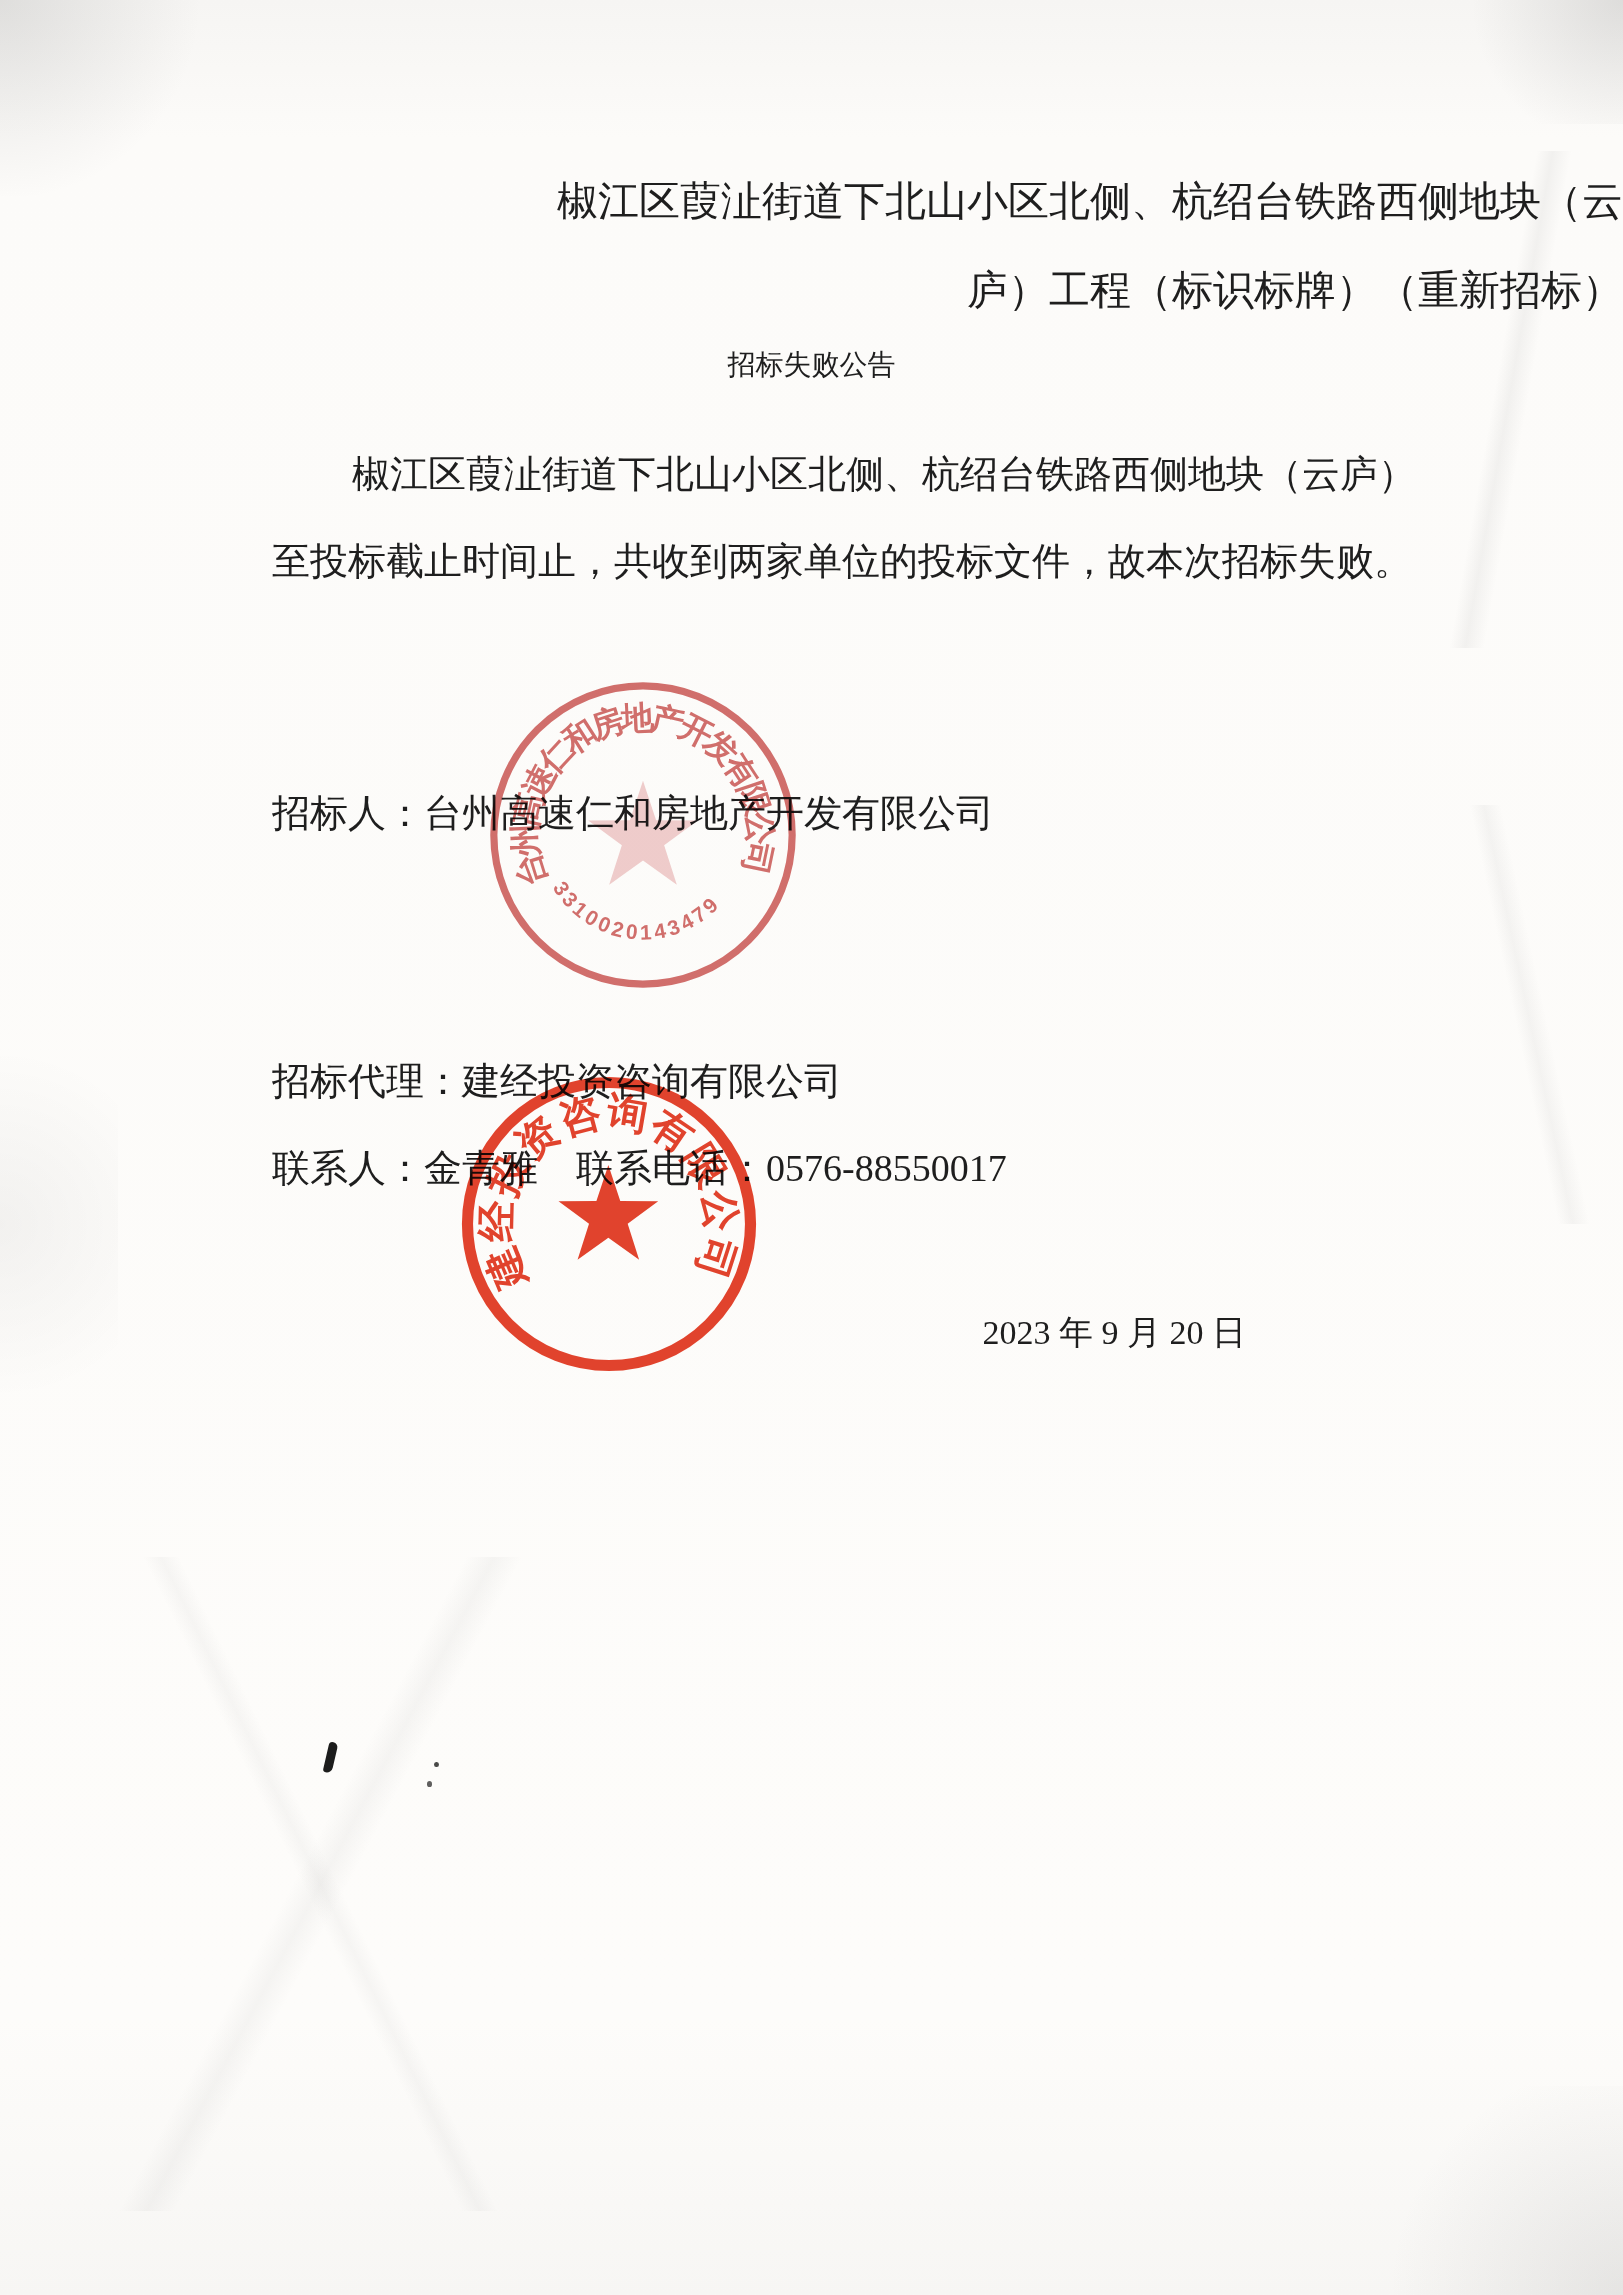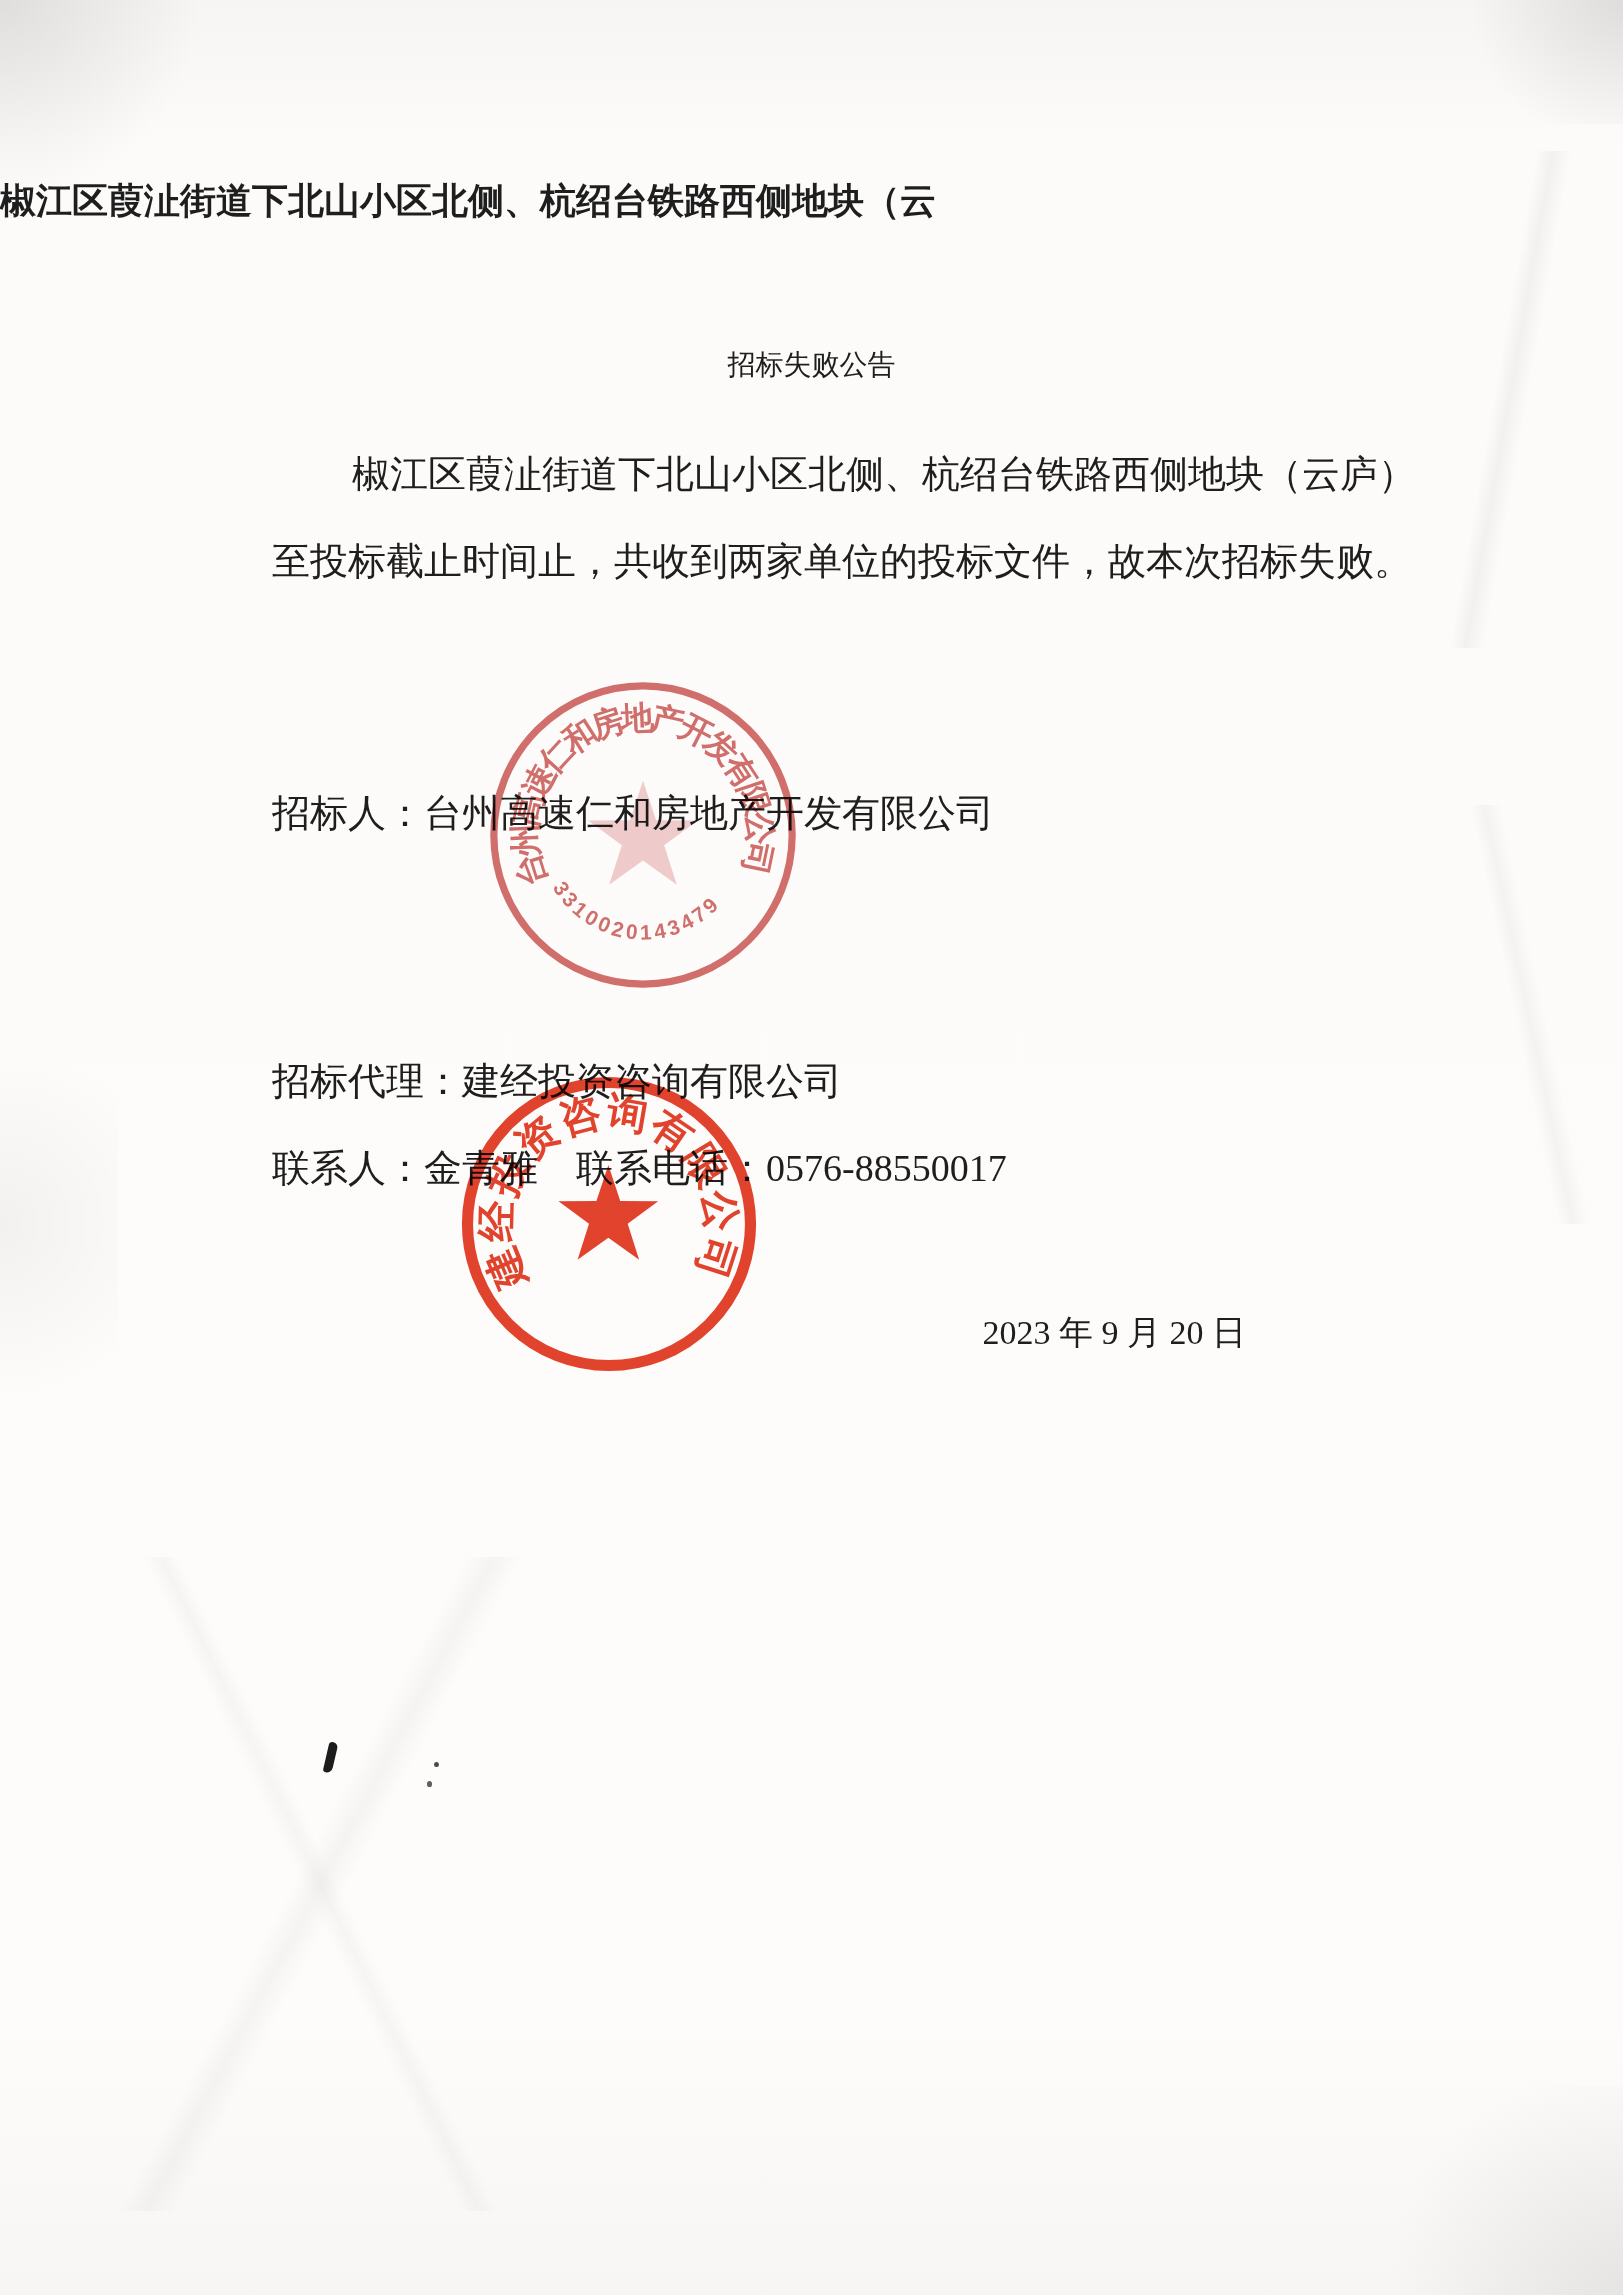--- a/index.html
+++ b/index.html
@@ -25,22 +25,22 @@
     background:linear-gradient(78deg, rgba(0,0,0,0) 46%, rgba(100,100,100,.06) 51%, rgba(0,0,0,0) 57%);}
   .cr-bl{left:26px;top:1557px;width:589px;height:654px;
     background:
       linear-gradient(118deg, rgba(0,0,0,0) 47%, rgba(110,110,110,.06) 50%, rgba(0,0,0,0) 53%),
       linear-gradient(64deg, rgba(0,0,0,0) 48%, rgba(110,110,110,.05) 50%, rgba(0,0,0,0) 52%);}
   .cr-br{left:1362px;top:2086px;width:262px;height:209px;
     background:radial-gradient(circle at 100% 100%, rgba(120,120,120,.14), rgba(120,120,120,0) 70%);}
   .cr-lm{left:0;top:1021px;width:118px;height:406px;
     background:radial-gradient(circle at 0 50%, rgba(0,0,0,.045), rgba(0,0,0,0) 75%);}
 
-  .title{position:absolute;top:157px;left:0;width:100%;text-align:left;
-    font-weight:bold;font-size:36px;line-height:89px;}
+  .title{position:absolute;top:157px;left:0;width:100%;text-align:right;
+    font-weight:normal;font-size:41px;line-height:89px;}
   .subtitle{position:absolute;top:335px;left:0;width:100%;text-align:center;
     font-weight:normal;font-size:28px;line-height:60px;}
   .bodypar{position:absolute;top:431px;left:272px;width:1204px;
     font-size:38px;line-height:87px;}
   .bline{white-space:nowrap;}
   .indent{padding-left:80px;}
   .info{position:absolute;left:272px;font-size:38px;line-height:60px;white-space:nowrap;font-family:Liberation Serif, serif;}
   .l-tenderer{top:783px;}
   .l-contact1{top:874px;}
   .l-agency{top:1051px;}
@@ -69,20 +69,21 @@
   <div class="crease cr-tl"></div>
   <div class="crease cr-tr"></div>
   <div class="crease cr-r1"></div>
   <div class="crease cr-r2"></div>
   <div class="crease cr-bl"></div>
   <div class="crease cr-br"></div>
   <div class="crease cr-lm"></div>
 
   <div class="title">
     <div>椒江区葭沚街道下北山小区北侧、杭绍台铁路西侧地块（云</div>
+    <div>庐）工程（标识标牌）（重新招标）</div>
   </div>
 
   <div class="subtitle">招标失败公告</div>
 
   <div class="bodypar">
     <div class="bline indent">椒江区葭沚街道下北山小区北侧、杭绍台铁路西侧地块（云庐）</div>
     <div class="bline">至投标截止时间止，共收到两家单位的投标文件，故本次招标失败。</div>
   </div>
 
   <div class="info l-tenderer">招标人：台州高速仁和房地产开发有限公司</div>

